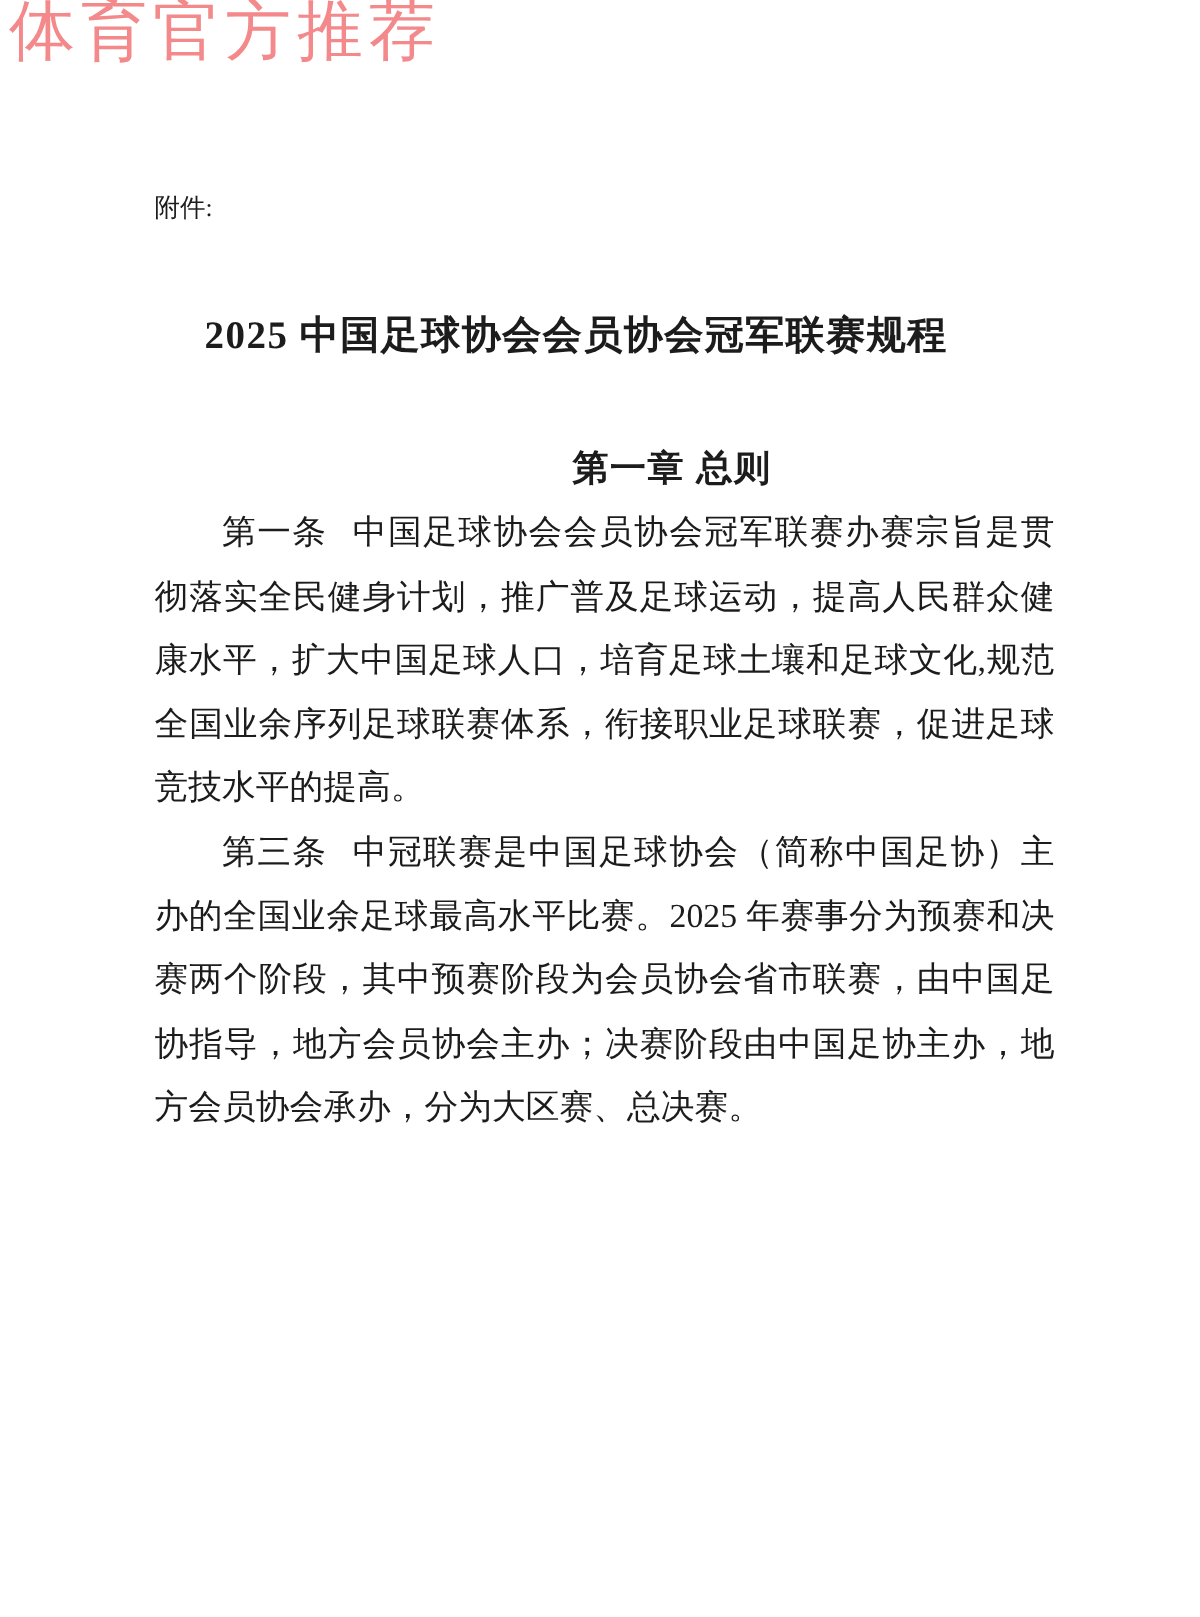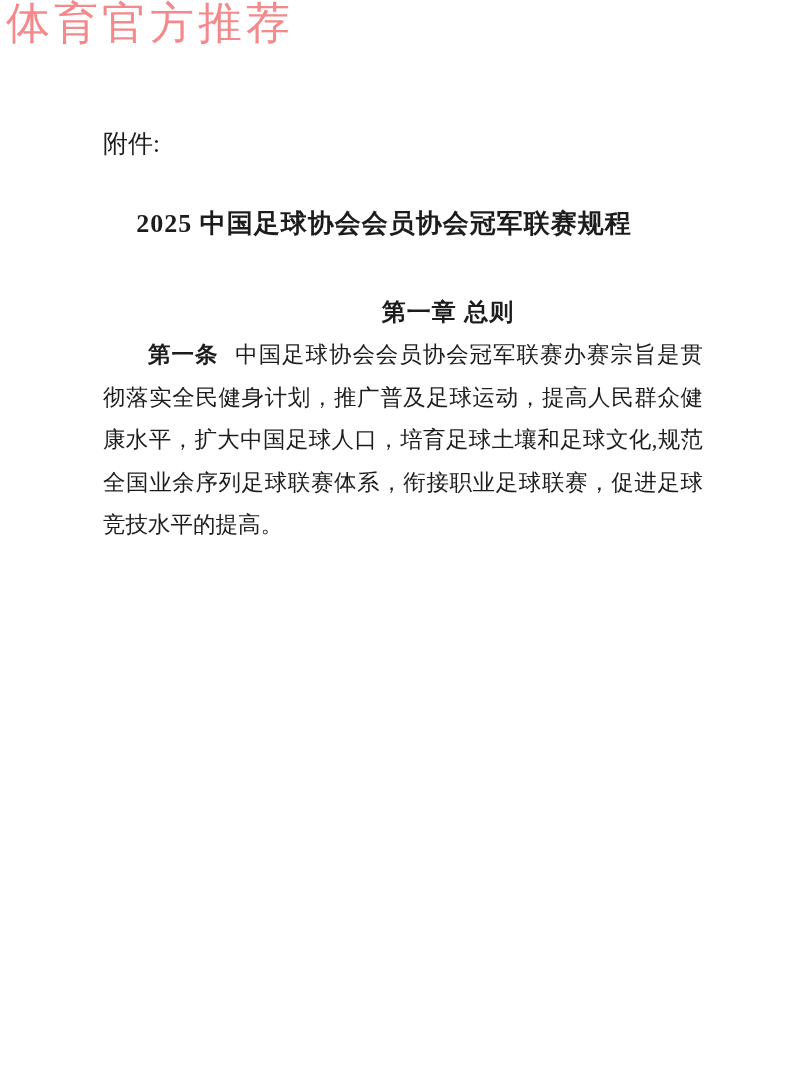--- a/index.html
+++ b/index.html
@@ -11,27 +11,27 @@
     font-family:"Liberation Serif","DejaVu Serif",serif;
     color:#1c1c1c;
   }
   .watermark {
     position:absolute;
     left:6px; top:2px;
     font-size:44px;
     line-height:1;
     letter-spacing:4px;
     color:#f4898b;
-    font-family:Liberation Serif, serif;
+    font-family:Liberation Mono, monospace;
     white-space:nowrap;
   }
   .attachment {
     position:absolute;
     left:103px; top:129px;
-    font-size:25px;
+    font-size:17px;
     line-height:1.2;
   }
   .doc-title {
     position:absolute;
     left:0; top:206px;
     width:768px;
     margin:0;
     text-align:center;
     font-size:26px;
     font-weight:bold;
@@ -60,21 +60,21 @@
     font-size:22.5px;
     line-height:42.6px;
     text-align:justify;
     text-justify:inter-ideograph;
   }
   .article {
     margin:0;
     text-indent:2em;
   }
   .article-label {
-    font-weight:bold;
+    font-weight:normal;
     margin-right:0.75em;
   }
 </style>
 </head>
 <body>
 
 <div class="page">
 
   <div class="watermark" style="color: rgb(244, 137, 139);">体育官方推荐</div>
 
@@ -82,17 +82,18 @@
 
   <h1 class="doc-title">2025 中国足球协会会员协会冠军联赛规程</h1>
 
   <h2 class="chapter chapter-1">第一章 总则</h2>
 
   <div class="body-text">
 
     <p class="article"><b class="article-label">第一条</b><span class="article-text">中国足球协会会员协会冠军联赛办赛宗旨是贯彻落实全民健身计划，推广普及足球运动，提高人民群众健康水平，扩大中国足球人口，培育足球土壤和足球文化,规范全国业余序列足球联赛体系，衔接职业足球联赛，促进足球竞技水平的提高。</span></p>
 
 
+    <p class="article"><b class="article-label">第三条</b><span class="article-text">中冠联赛是中国足球协会（简称中国足协）主办的全国业余足球最高水平比赛。2025 年赛事分为预赛和决赛两个阶段，其中预赛阶段为会员协会省市联赛，由中国足协指导，地方会员协会主办；决赛阶段由中国足协主办，地方会员协会承办，分为大区赛、总决赛。</span></p>
 
   </div>
 
 
 </div>
 
 </body></html>

